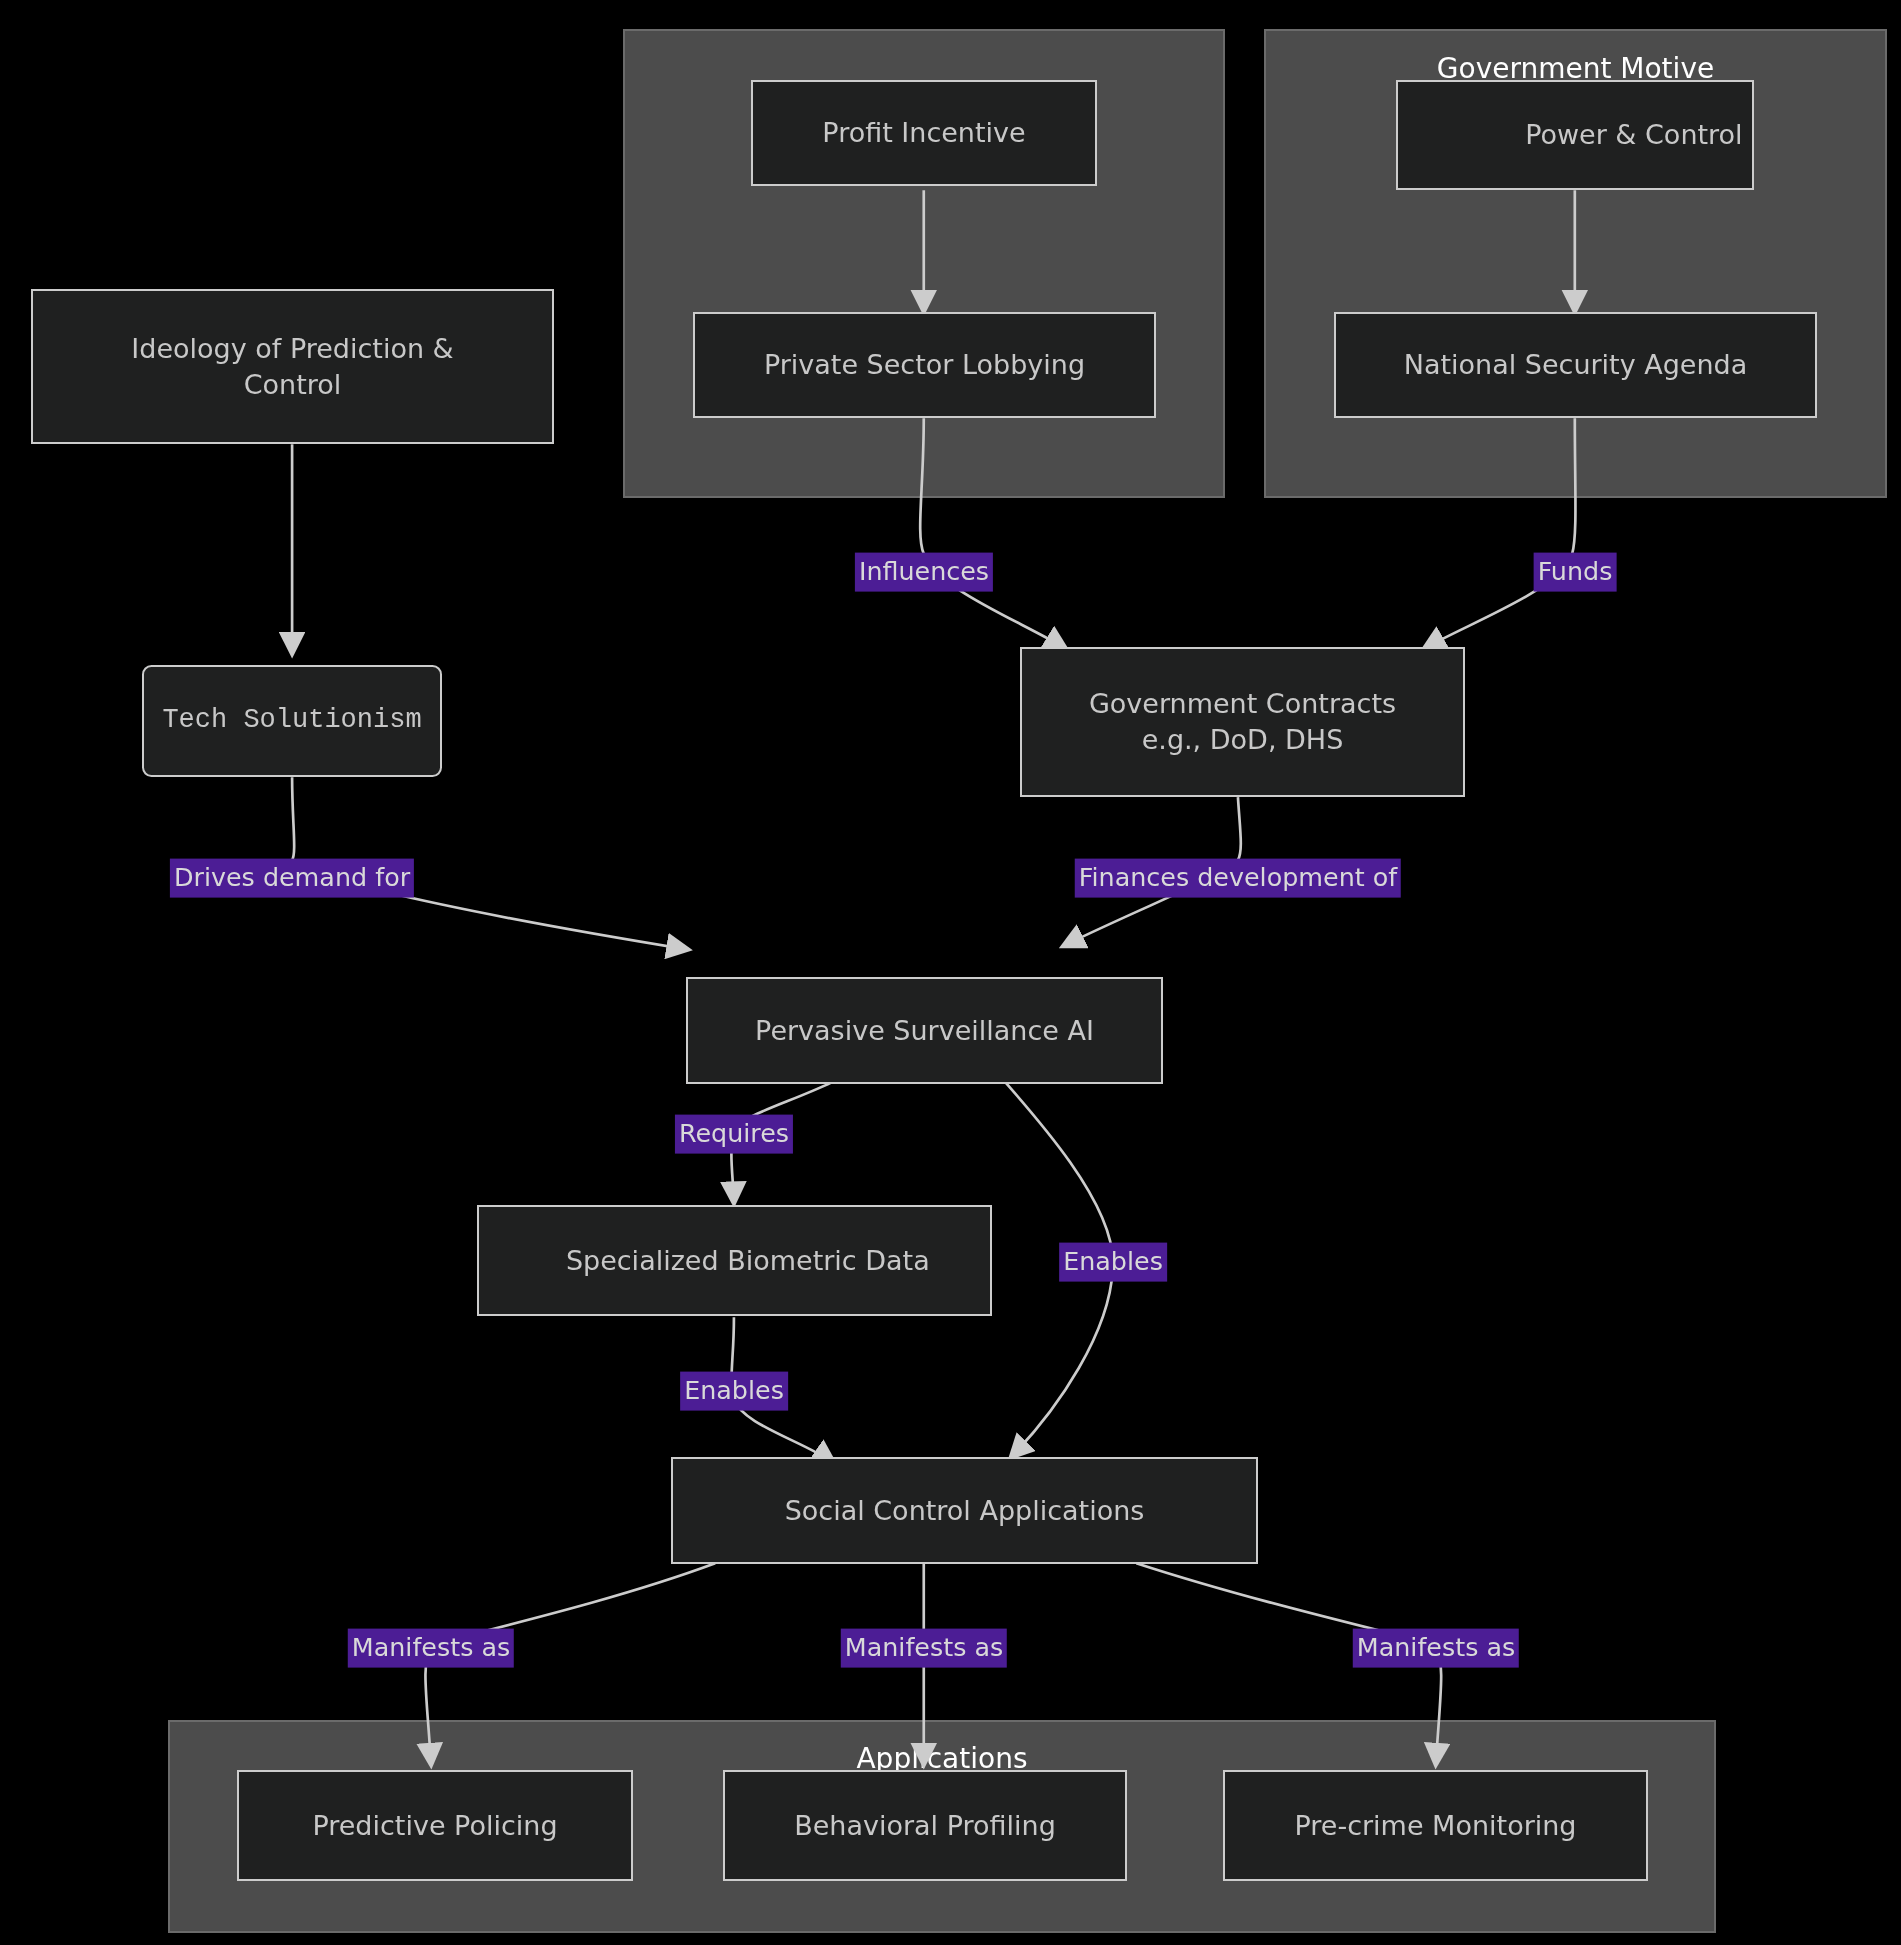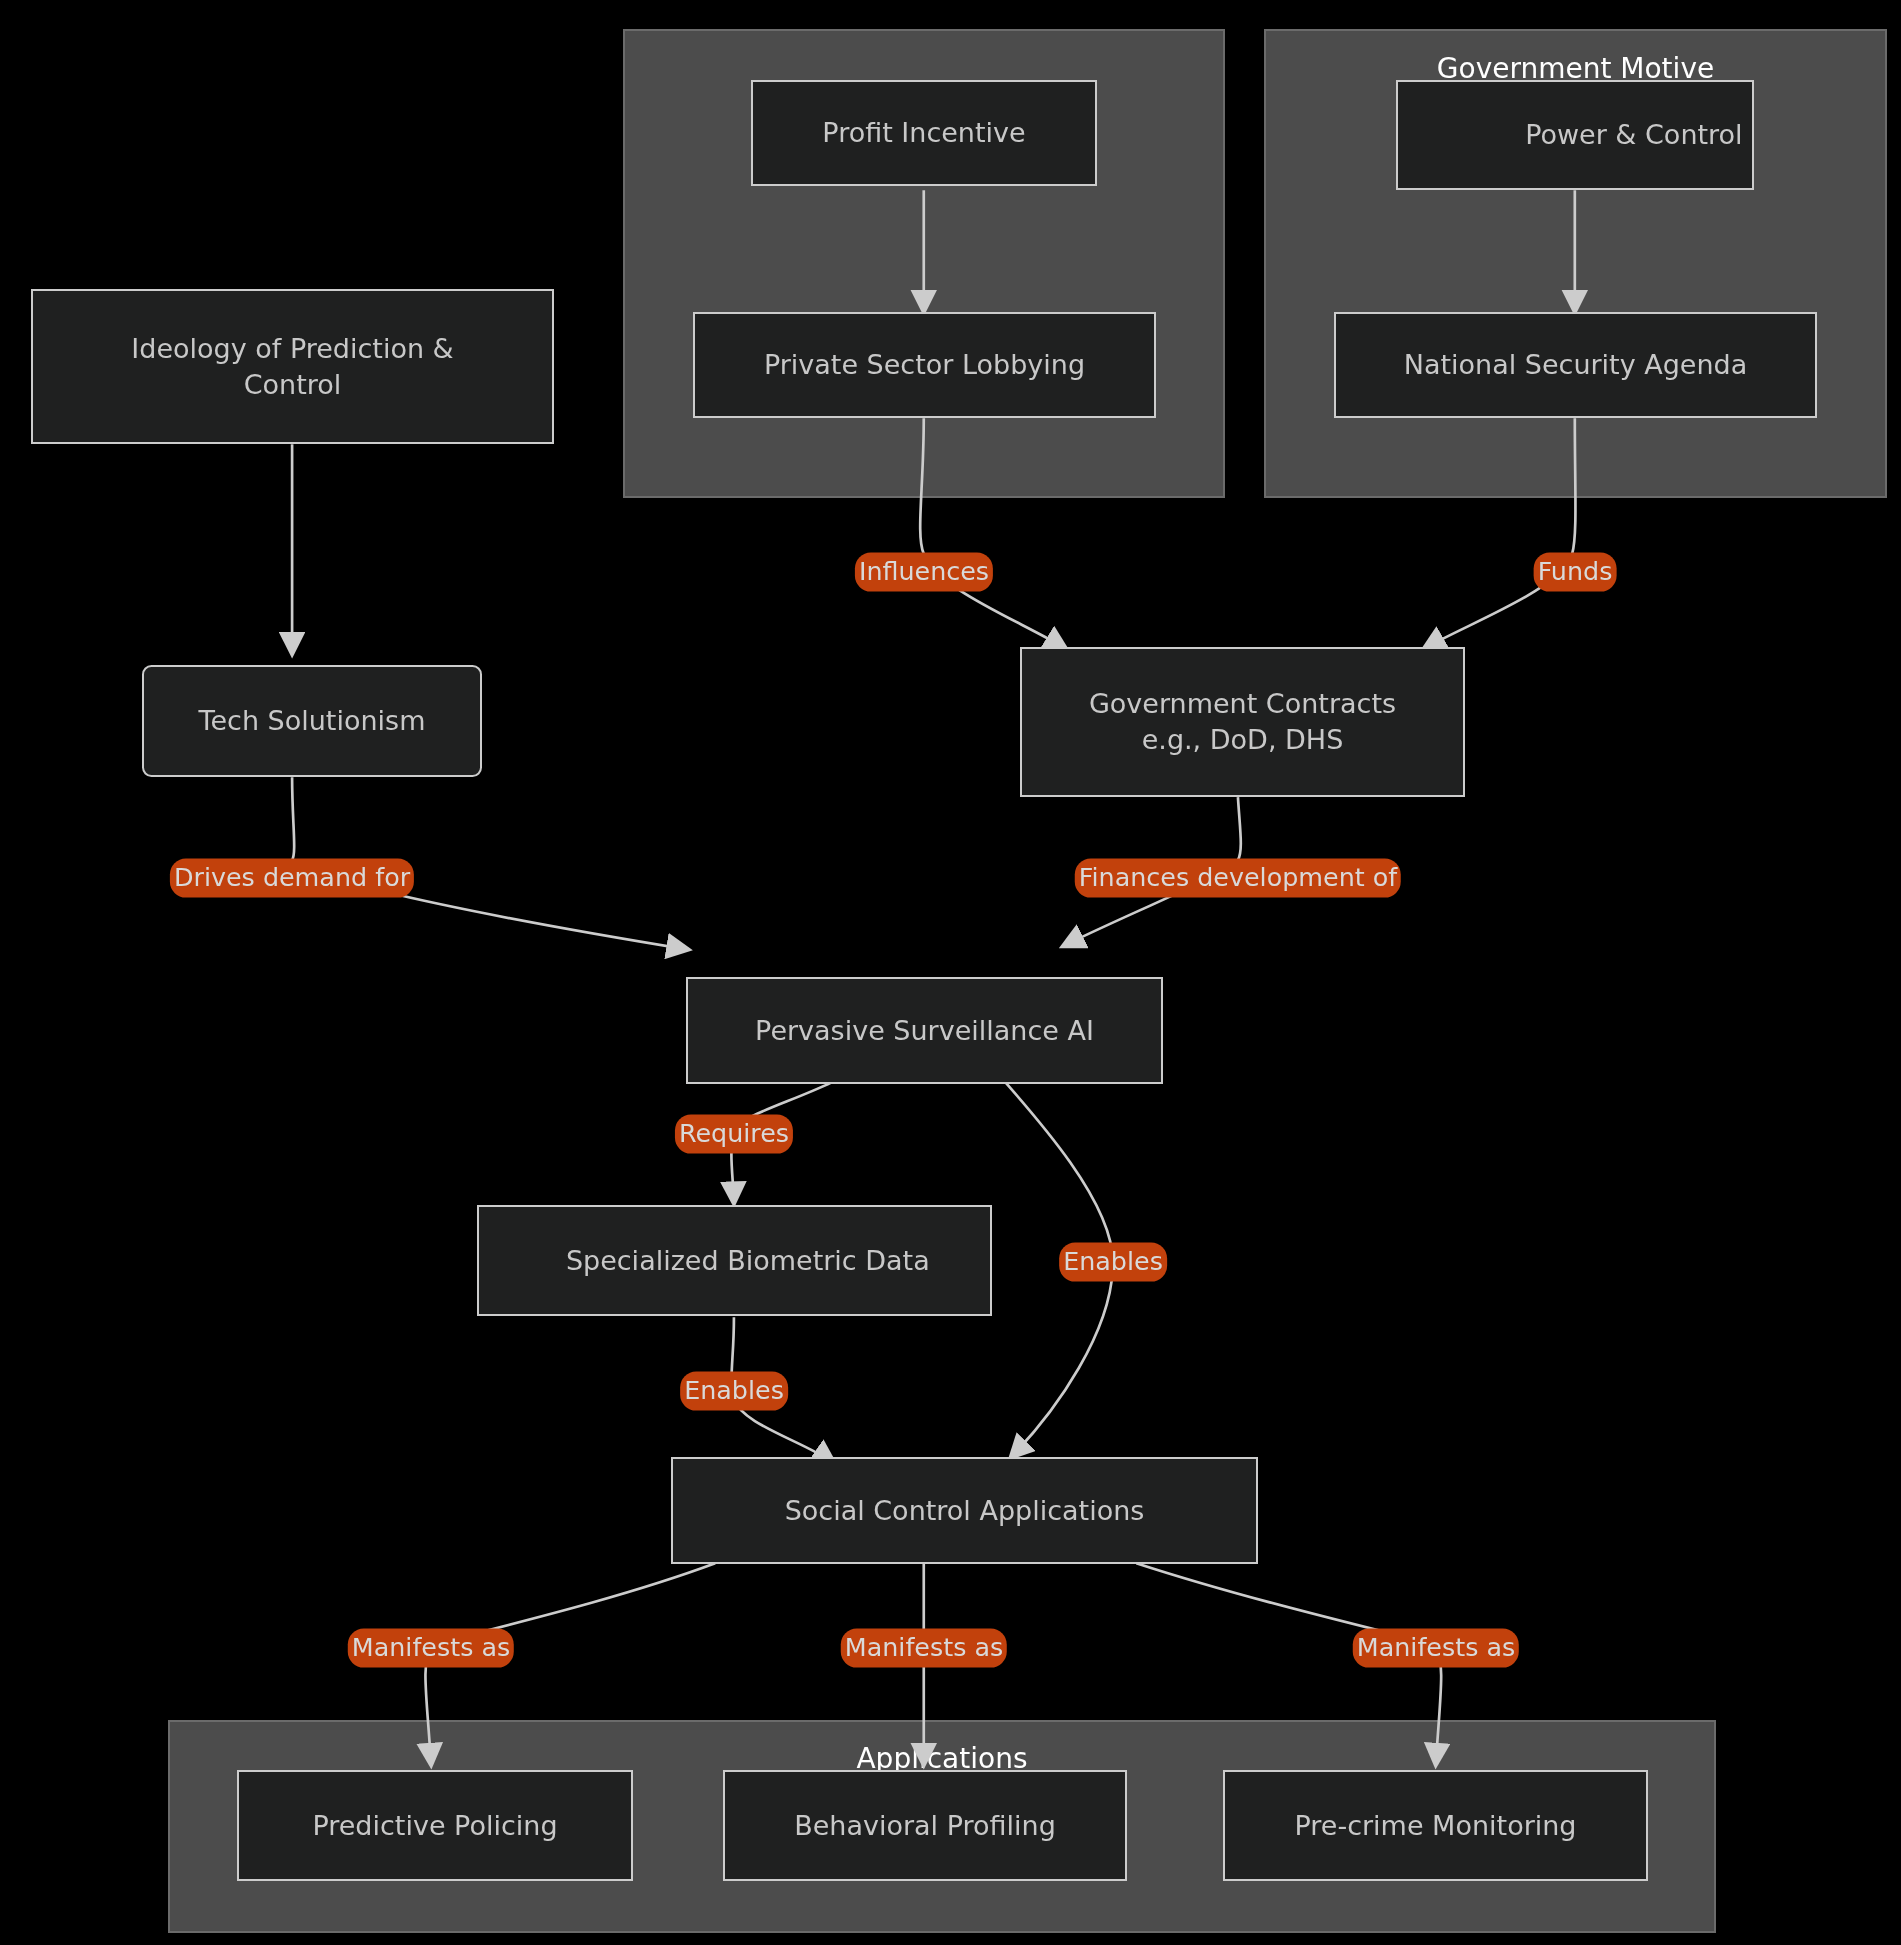--- a/index.html
+++ b/index.html
@@ -57,30 +57,29 @@
     font-family: "DejaVu Sans", sans-serif;
     padding: 2.7px 9.4px;
   }
   .node.rounded { border-radius: 9.4px; }
   .node .lines { width: 100%; }
   .node .lines span { display: block; }
 
   
   .edge-label {
     position: absolute;
-    background: #c2410c;
+    background: #4c1d95;
     color: #d9d9d9;
     font-size: 25.4px;
     line-height: 1.0;
     font-family: "DejaVu Sans", sans-serif;
     white-space: nowrap;
     padding: 6px 4px 7.4px 4px;
     transform: translate(-50%, -50%);
     box-sizing: border-box;
-    border-radius: 16px;
   }
 </style>
 </head>
 <body>
 
 <div id="canvas">
 
   <div class="cluster" style="left:623px; top:29px; width:602px; height:469px;">
     <div class="cluster-title" style="top:21.4px;margin-top:38px;">Commercial Motive</div>
   </div>
@@ -145,21 +144,21 @@
     <span class="lines">National Security Agenda</span>
   </div>
 
   <div class="node" style="left:31px; top:289px; width:523px; height:155px;">
     <span class="lines">
       <span>Ideology of Prediction &amp;</span>
       <span>Control</span>
     </span>
   </div>
 
-  <div class="node rounded" style="left:142px; top:665px; width:340px; height:112px;">
+  <div class="node rounded" style="left:142px; top:665px; width:300px; height:112px;font-family:Liberation Mono, monospace;">
     <span class="lines">Tech Solutionism</span>
   </div>
 
   <div class="node" style="left:1020px; top:647px; width:445px; height:150px;">
     <span class="lines">
       <span>Government Contracts</span>
       <span>e.g., DoD, DHS</span>
     </span>
   </div>
 

